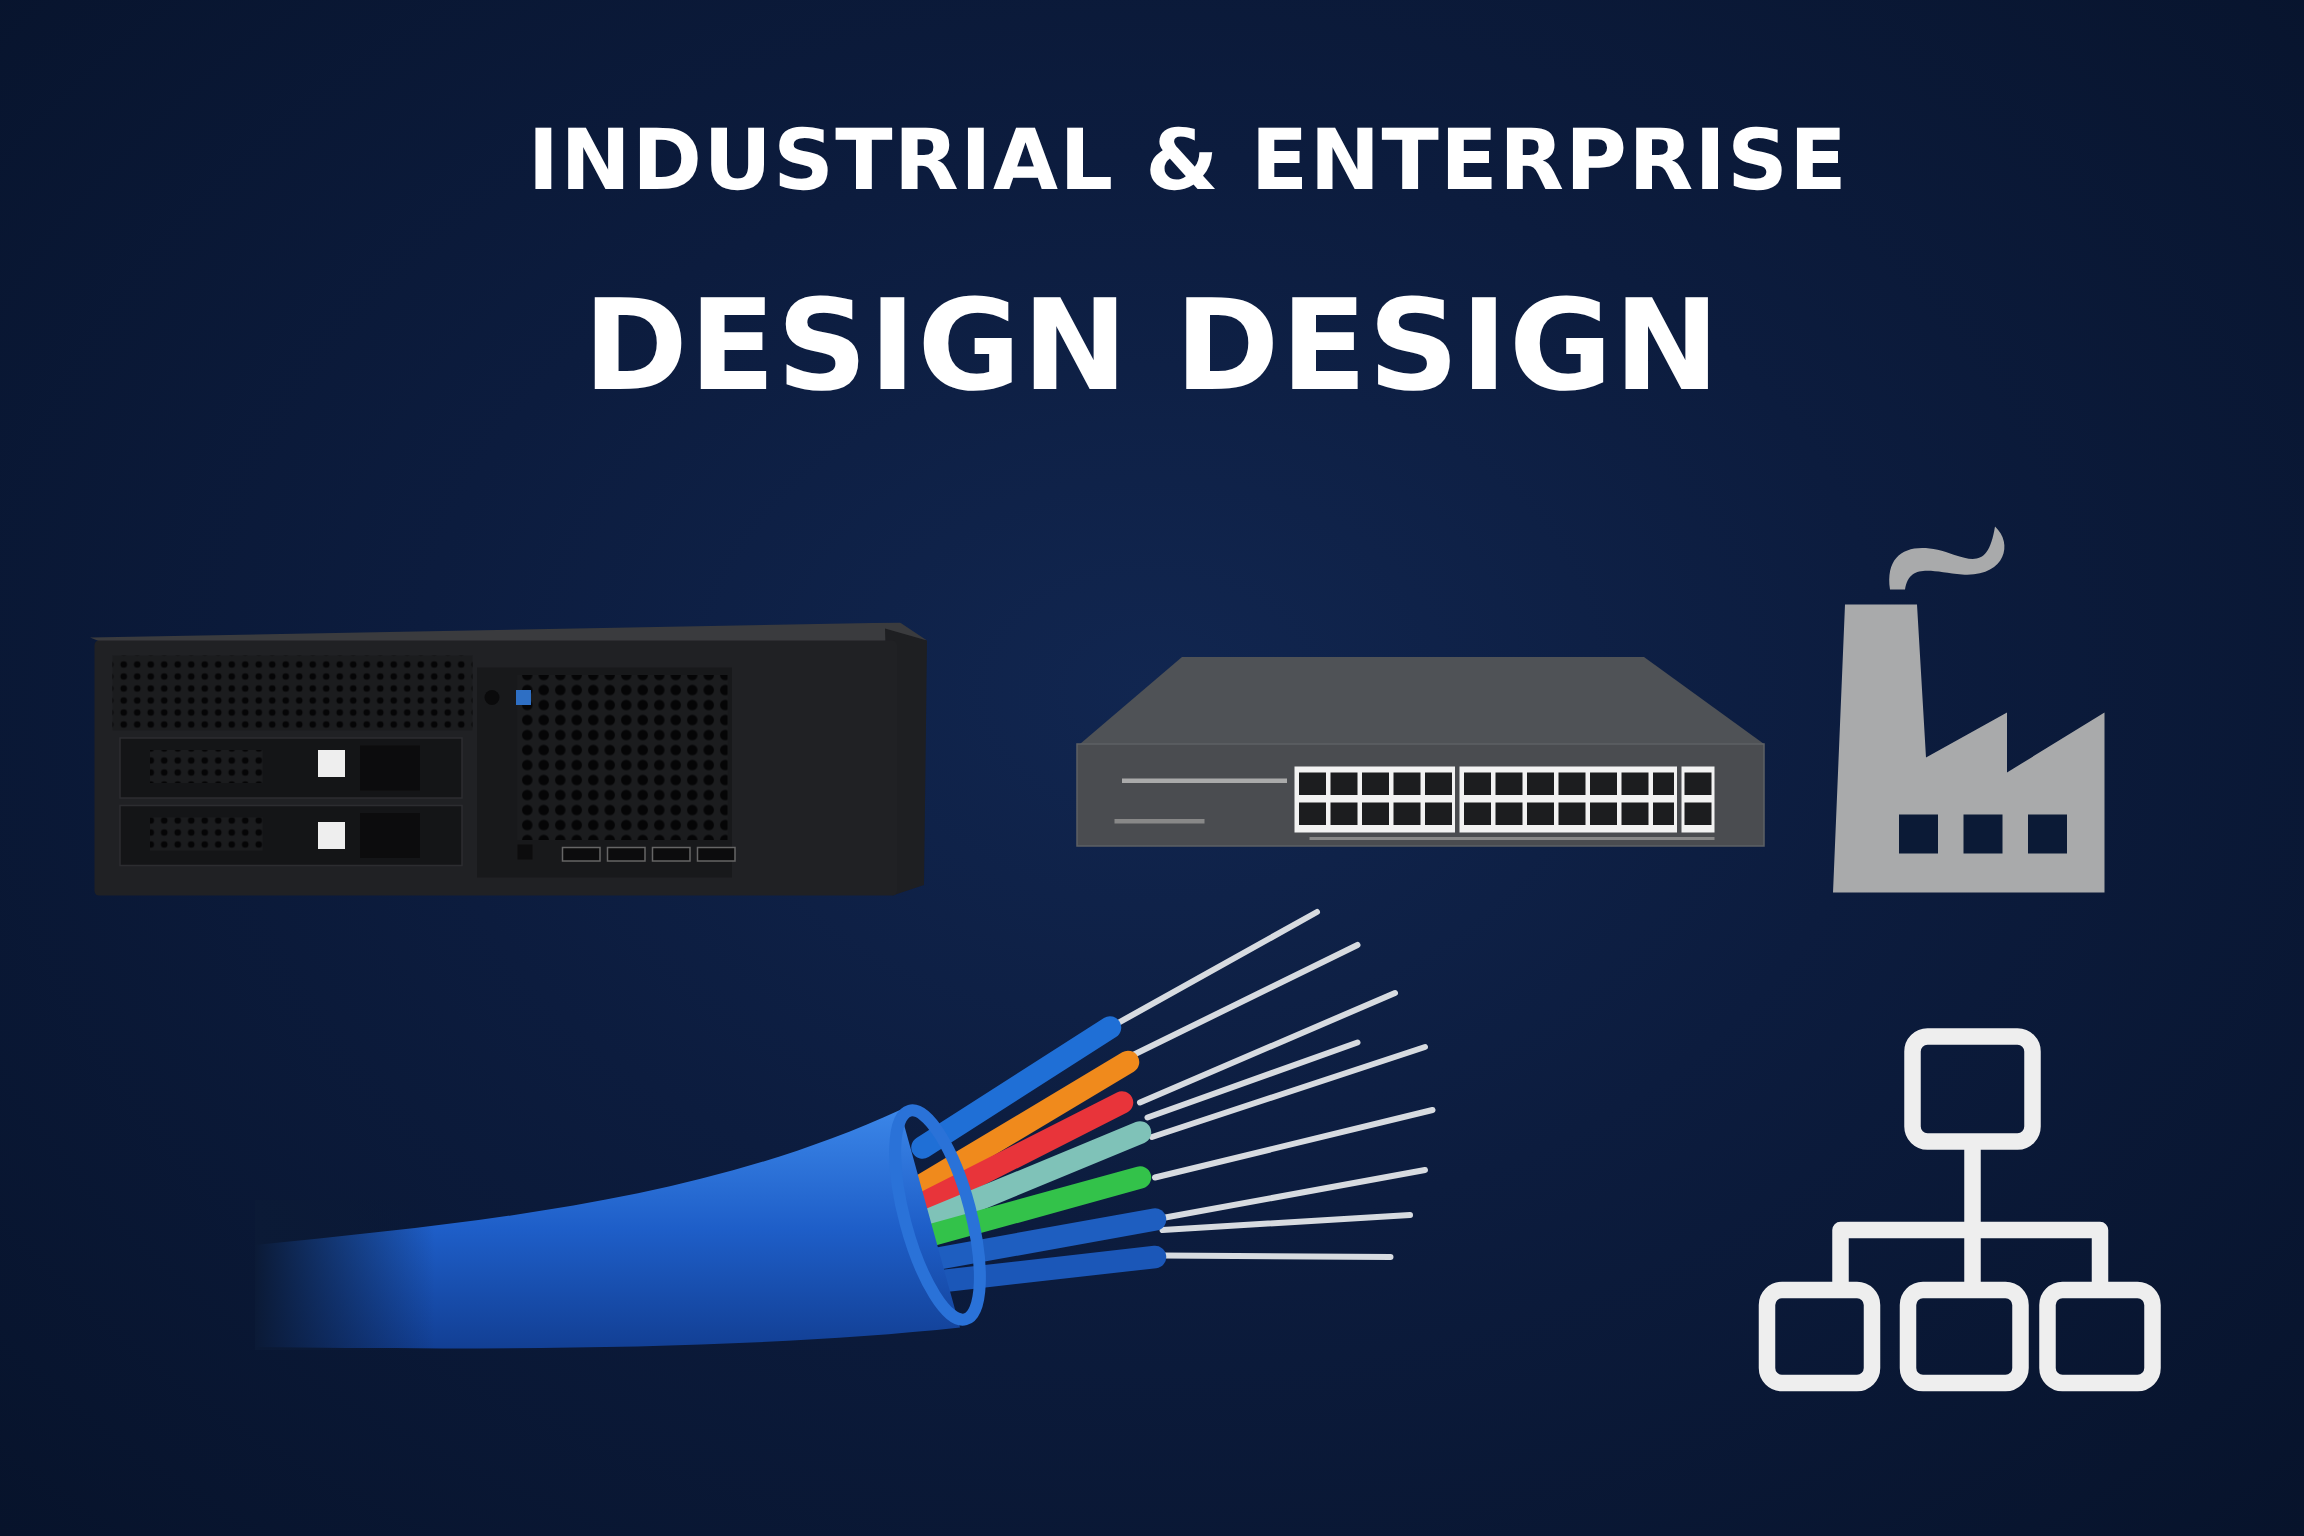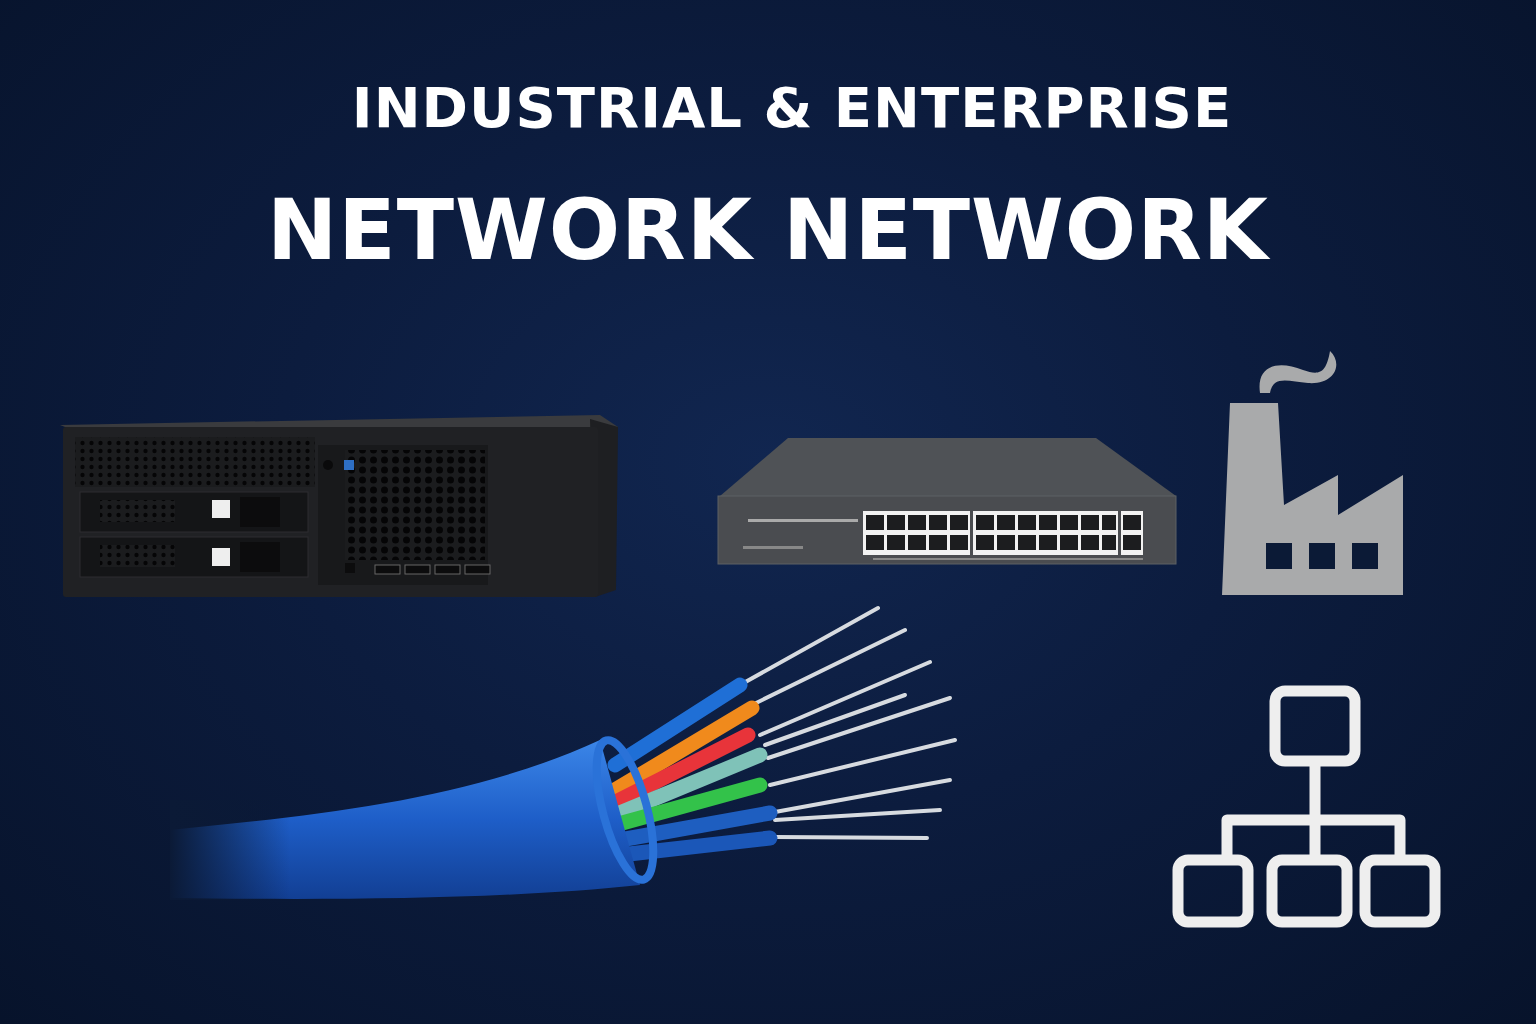--- a/index.html
+++ b/index.html
@@ -11,21 +11,21 @@
   .t1{top:58px;font-size:56px;line-height:100px;margin-left:24px;}
   .t2{top:180px;font-size:84px;line-height:100px;}
   .item{position:absolute;}
   svg{display:block;}
 </style>
 </head>
 <body>
 
 <div class="canvas">
   <div class="title t1">INDUSTRIAL &amp; ENTERPRISE</div>
-  <div class="title t2">NETWORK NETWORK</div>
+  <div class="title t2">DESIGN DESIGN</div>
 
   <div class="item" style="left:60px;top:415px;">
     <svg width="565" height="185" viewBox="0 0 565 185">
       <defs>
         <pattern id="holes" width="9" height="8" patternUnits="userSpaceOnUse">
           <rect width="9" height="8" fill="#1b1c1e"></rect>
             <circle cx="4.5" cy="4" r="2.2" fill="#050506"></circle>
         </pattern>
         <pattern id="holes2" width="11" height="10" patternUnits="userSpaceOnUse">
           <rect width="11" height="10" fill="#1b1c1e"></rect>

